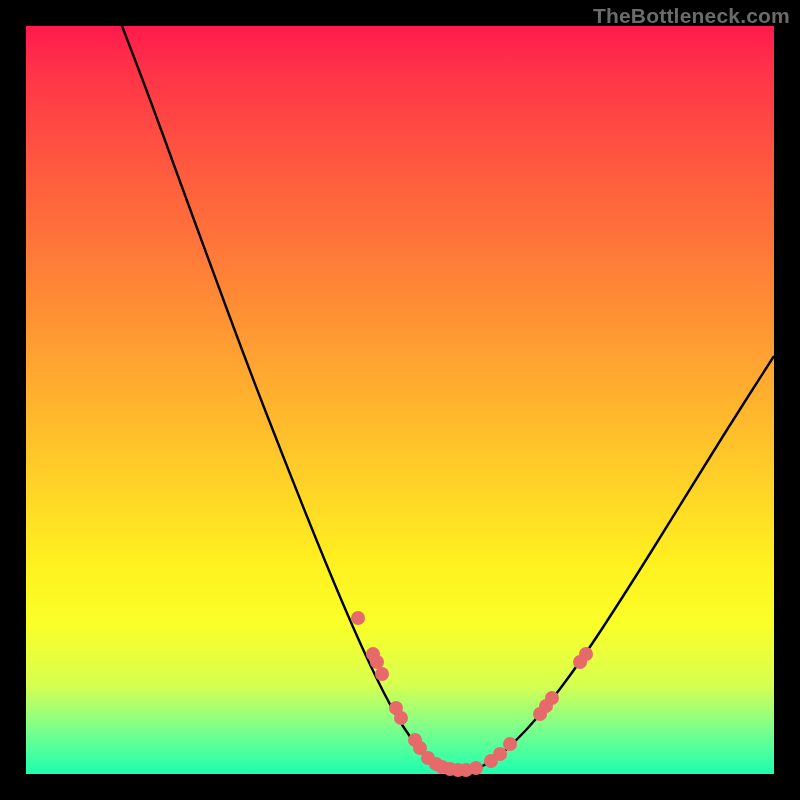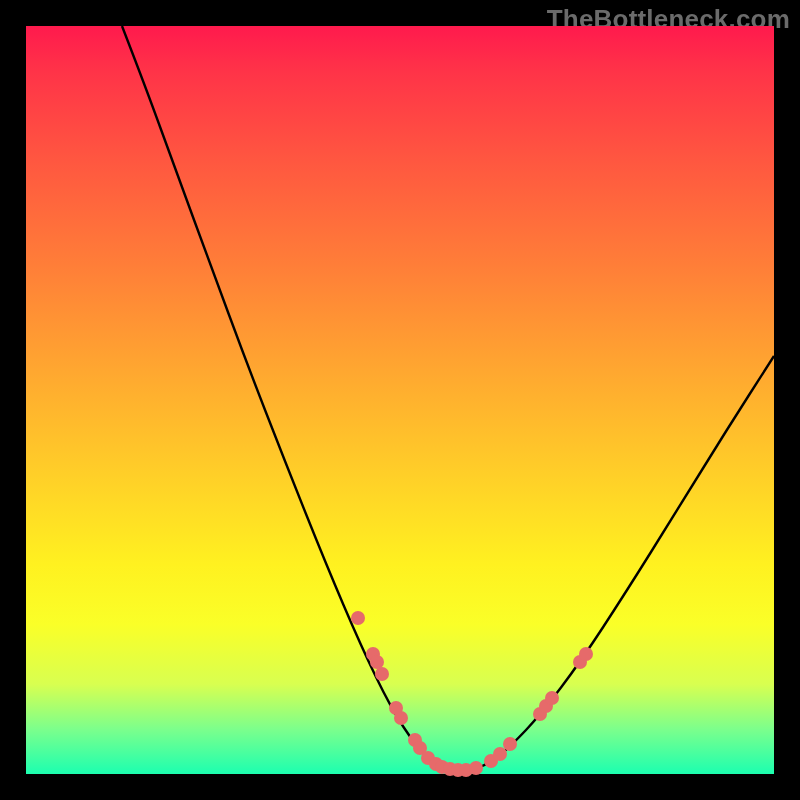--- a/index.html
+++ b/index.html
@@ -28,21 +28,21 @@
       #faff28 80%,
       #d8ff50 88%,
       #7cff8c 94%,
       #1cffb0 100%);
   }
   .watermark {
     position: absolute;
     top: 4px;
     right: 10px;
     color: #6b6b6b;
-    font-size: 26px;
+    font-size: 21px;
     font-weight: 600;
     letter-spacing: 0.2px;
     user-select: none;
   }
   .curve {
     position: absolute;
     left: 0;
     top: 0;
     width: 748px;
     height: 748px;

